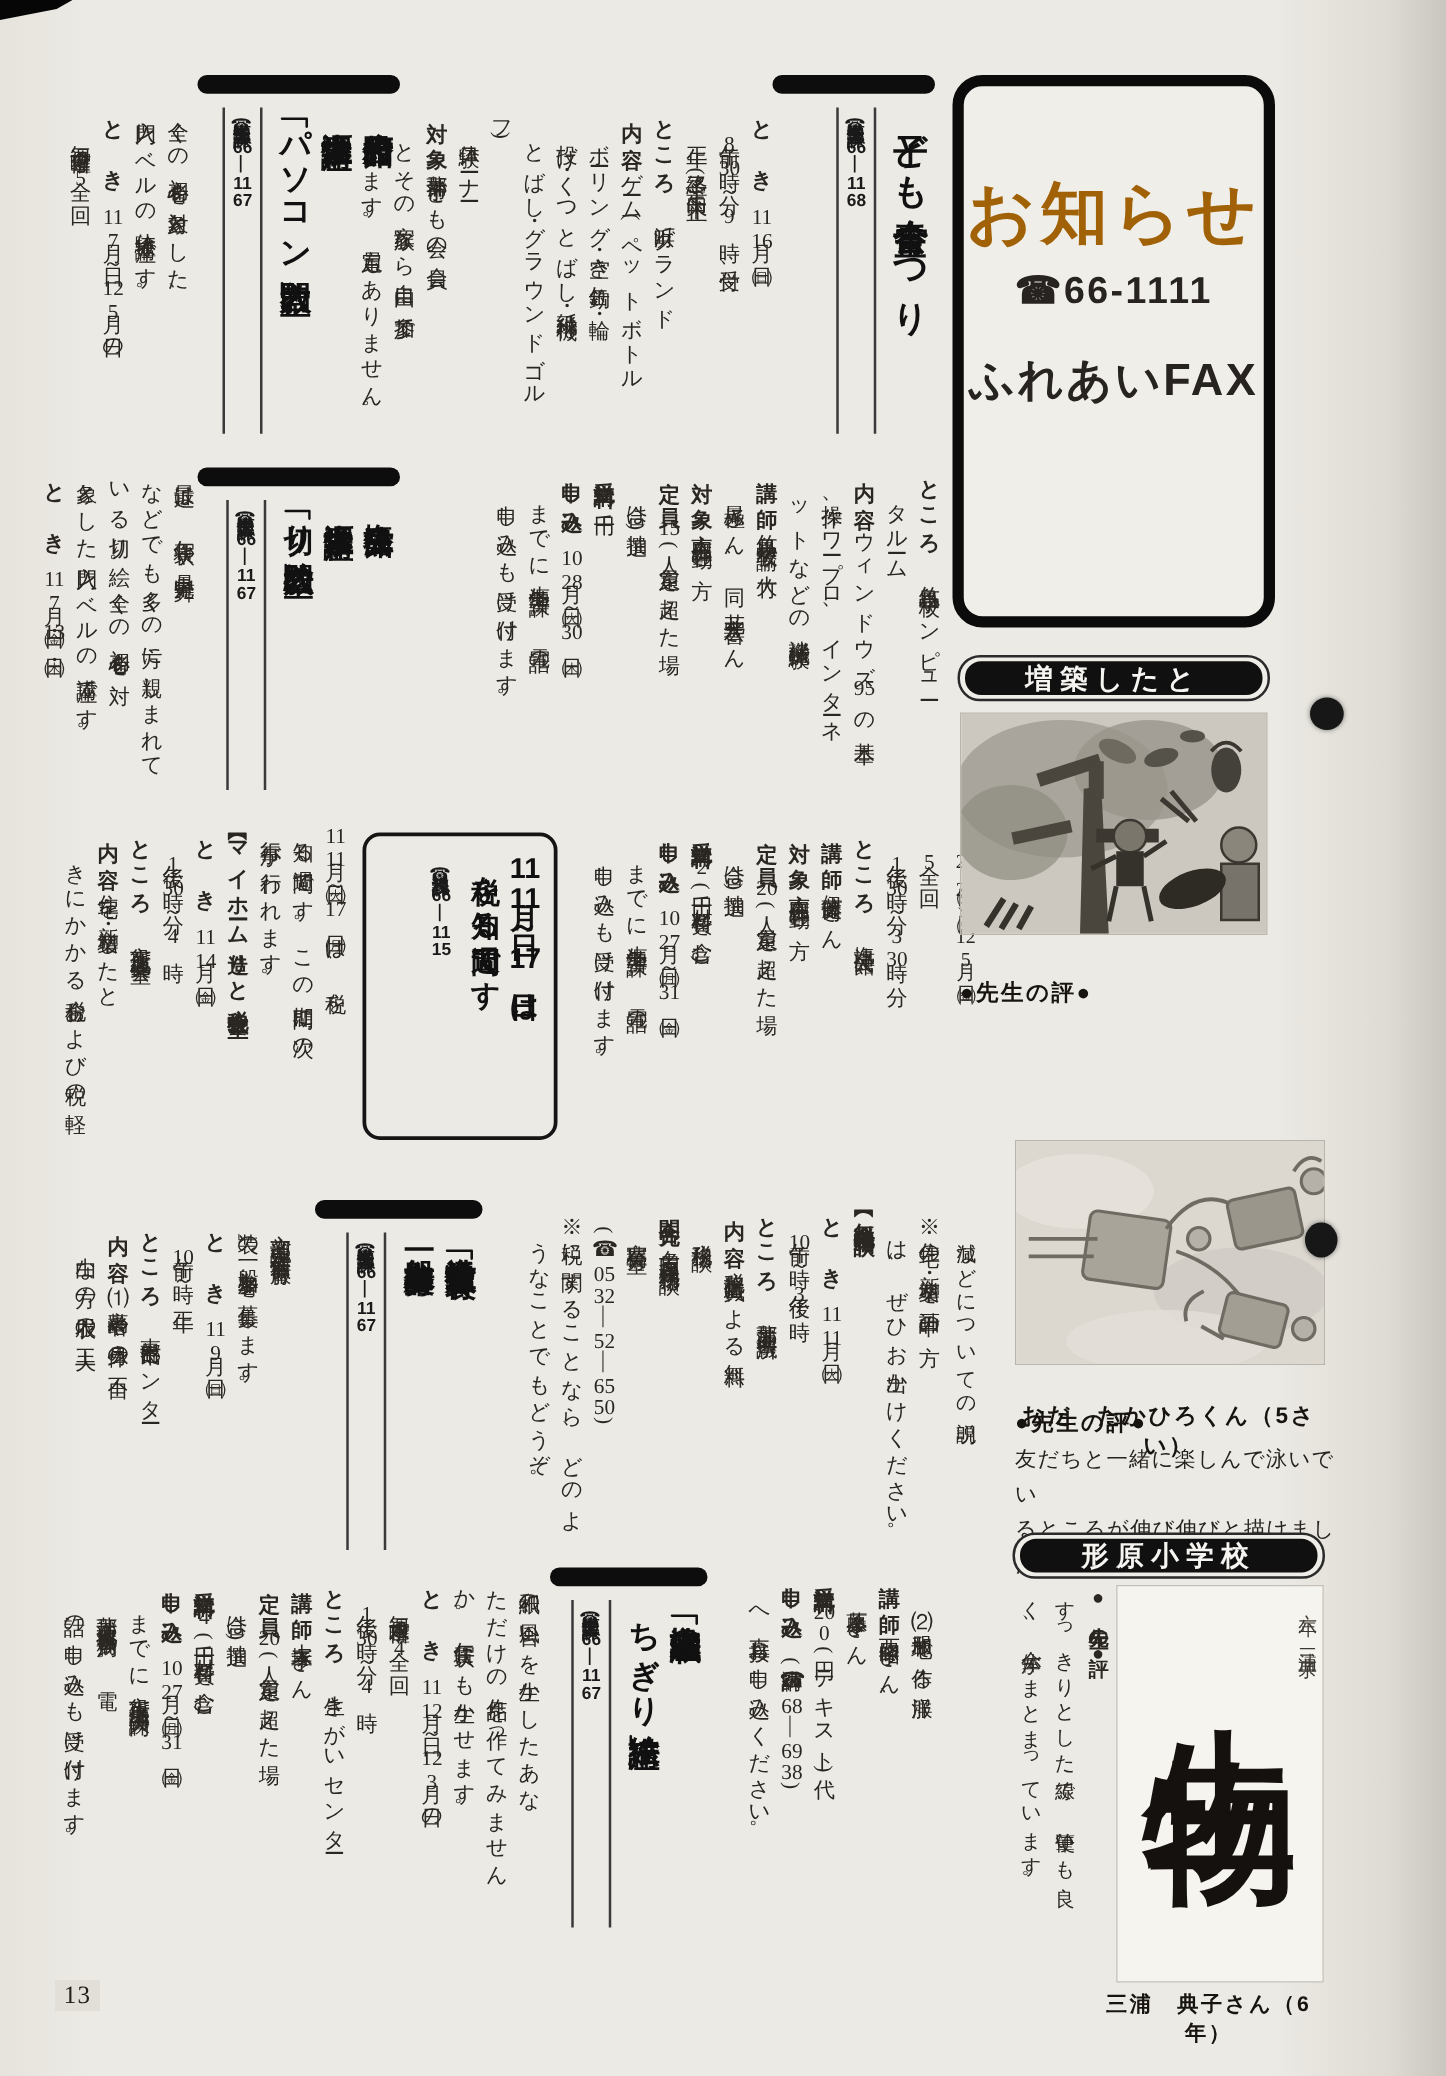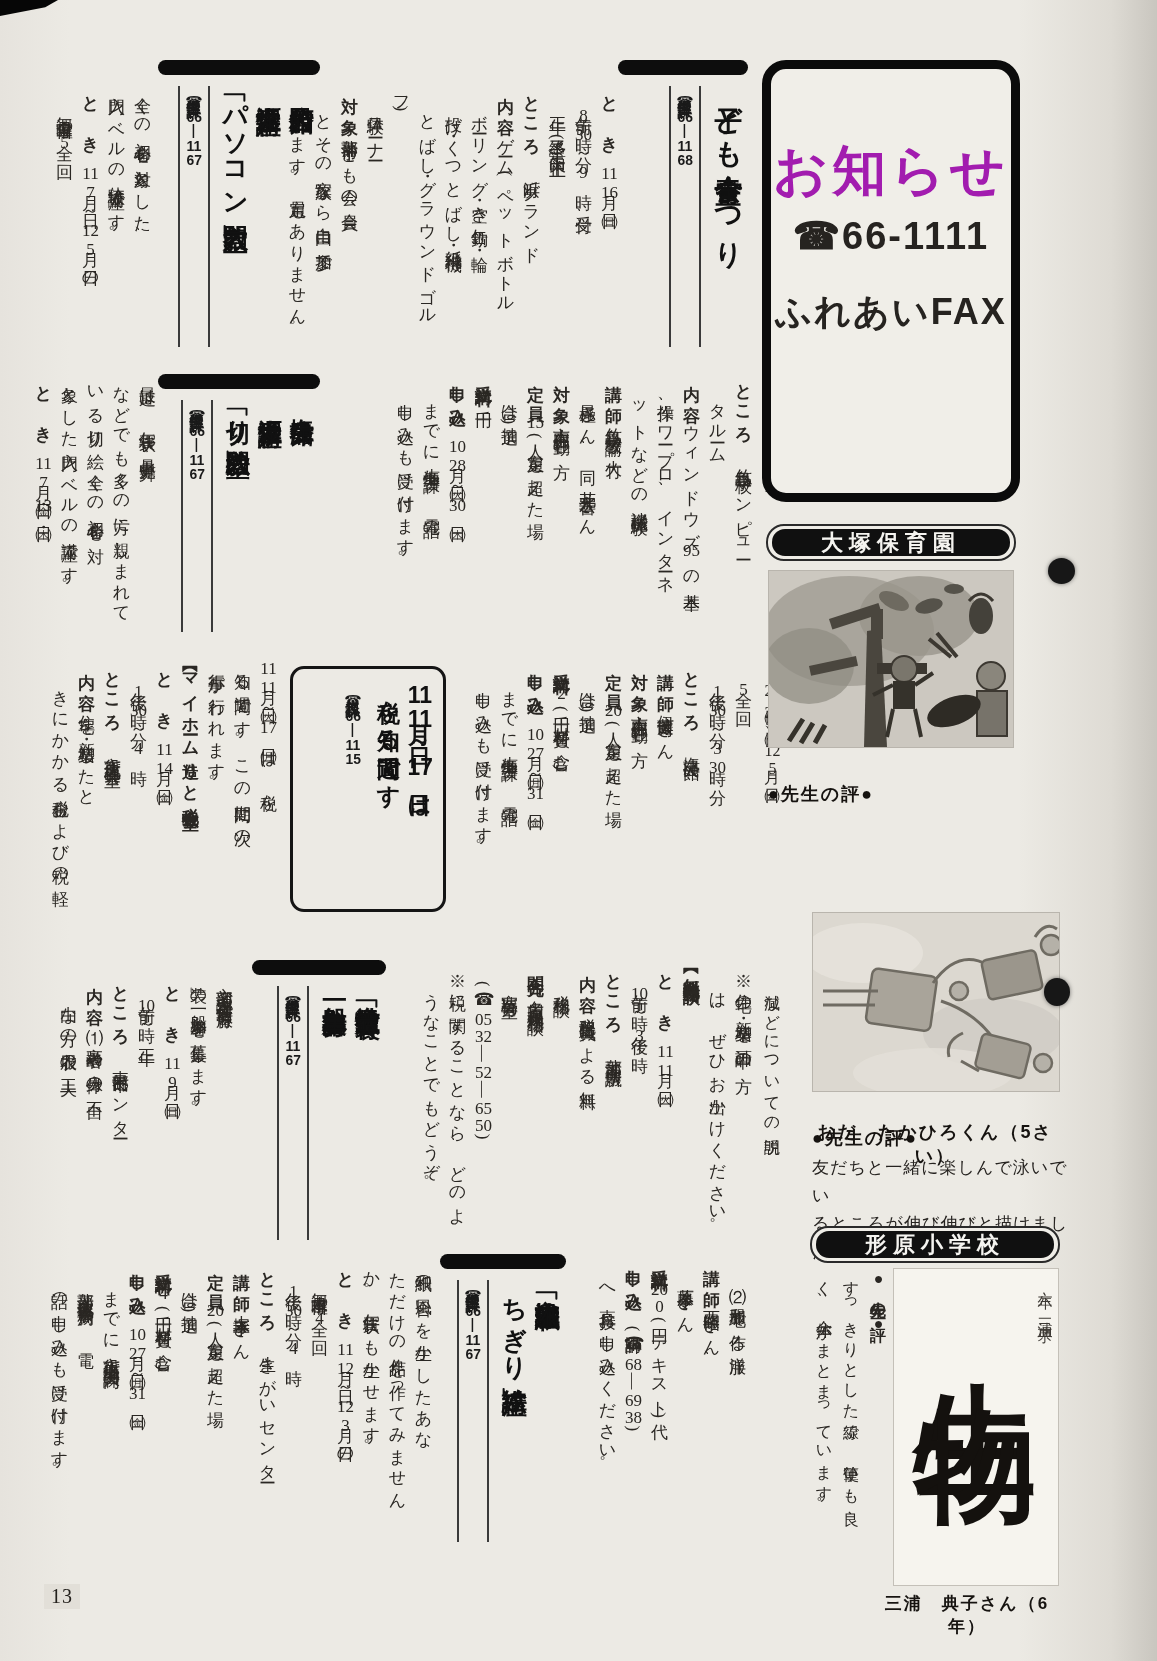--- a/index.html
+++ b/index.html
@@ -18,23 +18,23 @@
   .htitle{font-family:"Liberation Sans","DejaVu Sans",sans-serif;font-weight:800;
     font-size:25px;line-height:33px;letter-spacing:1px;white-space:pre-line;color:#111;}
   .hsub{font-family:"Liberation Sans","DejaVu Sans",sans-serif;font-weight:700;
     font-size:14px;line-height:18px;letter-spacing:1px;border-left:2px solid #3a3a3a;
     border-right:2px solid #3a3a3a;padding:2px 5px;margin:0 9px 0 2px;color:#1a1a1a;}
   .taxbox{position:absolute;border:3px solid #151515;border-radius:14px;background:#eceae4;}
   .taxbox .hwrap{top:14px;right:8px;}
   .taxbox .htitle{font-size:23px;line-height:31px;}
   .noticebox{position:absolute;border:9px solid #0b0b0b;border-radius:24px;background:#f0eee8;
     text-align:center;font-family:"Liberation Sans","DejaVu Sans",sans-serif;}
-  .notice-title{font-size:54px;font-weight:900;letter-spacing:4px;color:#a21caf;margin-top:66px;}
+  .notice-title{font-size:54px;font-weight:900;letter-spacing:4px;color:#a16207;margin-top:66px;}
   .notice-office{font-size:36px;font-weight:900;letter-spacing:6px;margin-top:52px;}
-  .notice-tel{font-size:38px;font-weight:700;letter-spacing:2px;margin-top:6px;font-family:"Liberation Sans",sans-serif;}
+  .notice-tel{font-size:30px;font-weight:700;letter-spacing:2px;margin-top:6px;font-family:"Liberation Sans",sans-serif;}
   .notice-fax{font-size:36px;font-weight:700;letter-spacing:2px;margin-top:30px;}
   .pill{position:absolute;border:2px solid #2a2a2a;border-radius:18px;padding:3px 4px;background:#efede7;}
   .pill-bar{background:#101010;color:#f5f4f0;border-radius:13px;text-align:center;
     font-family:"Liberation Sans","DejaVu Sans",sans-serif;font-weight:800;font-size:22px;
     line-height:27px;letter-spacing:6px;}
   .cap{position:absolute;text-align:center;font-family:"Liberation Sans","DejaVu Sans",sans-serif;
     font-weight:800;font-size:18px;letter-spacing:2px;color:#161310;}
   .eval{position:absolute;font-family:"Liberation Sans","DejaVu Sans",sans-serif;
     font-weight:800;font-size:18px;letter-spacing:2px;color:#161310;}
   .comment{position:absolute;font-size:17px;line-height:28px;letter-spacing:1px;white-space:pre-line;}
@@ -211,21 +211,21 @@
 　蒲郡市文化協会事務局へ。電
 　話の申し込みも受け付けます。</div>
 
   <div class="noticebox" style="left:762px;top:60px;width:240px;height:424px">
     <div class="notice-title">お知らせ</div>
     <div class="notice-tel">☎66-1111</div>
     <div class="notice-fax">ふれあいFAX</div>
   </div>
 
   <div class="pill" style="left:766px;top:524px;width:238px">
-    <div class="pill-bar">大塚保育園</div>
+    <div class="pill-bar">増築したと</div>
   </div>
 
   <svg class="drawing" style="left:768px;top:570px" width="244" height="176" viewBox="0 0 244 176">
     <rect width="244" height="176" fill="#ccc8c0"></rect>
     <ellipse cx="80" cy="60" rx="85" ry="55" fill="#a5a198" opacity="0.9"></ellipse>
     <ellipse cx="150" cy="45" rx="60" ry="40" fill="#99958b" opacity="0.8"></ellipse>
     <ellipse cx="40" cy="95" rx="45" ry="38" fill="#8f8b81" opacity="0.7"></ellipse>
     <path d="M95 176 L98 60 L112 58 L118 176 Z" fill="#4a463e"></path>
     <rect x="60" y="48" width="52" height="11" fill="#4a463e" transform="rotate(-18 60 48)"></rect>
     <rect x="102" y="38" width="12" height="30" fill="#4a463e"></rect>

